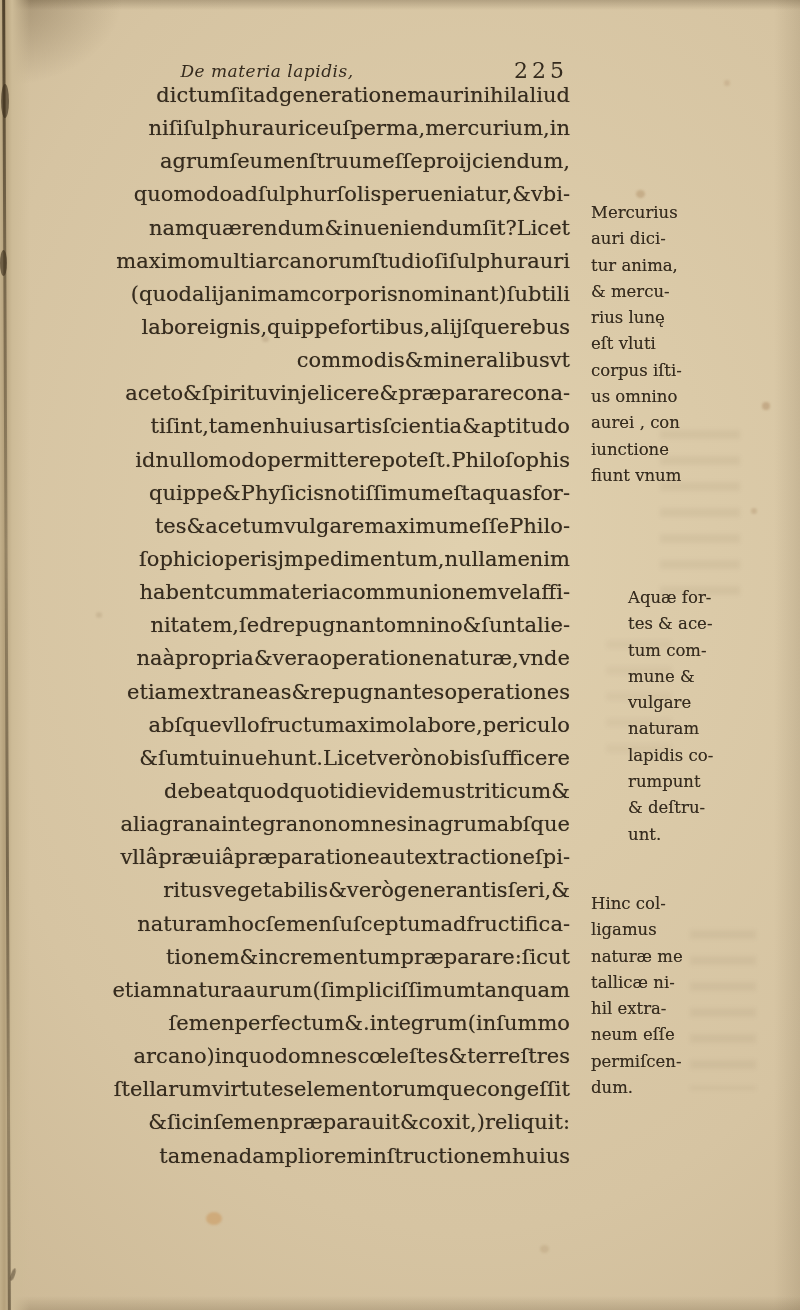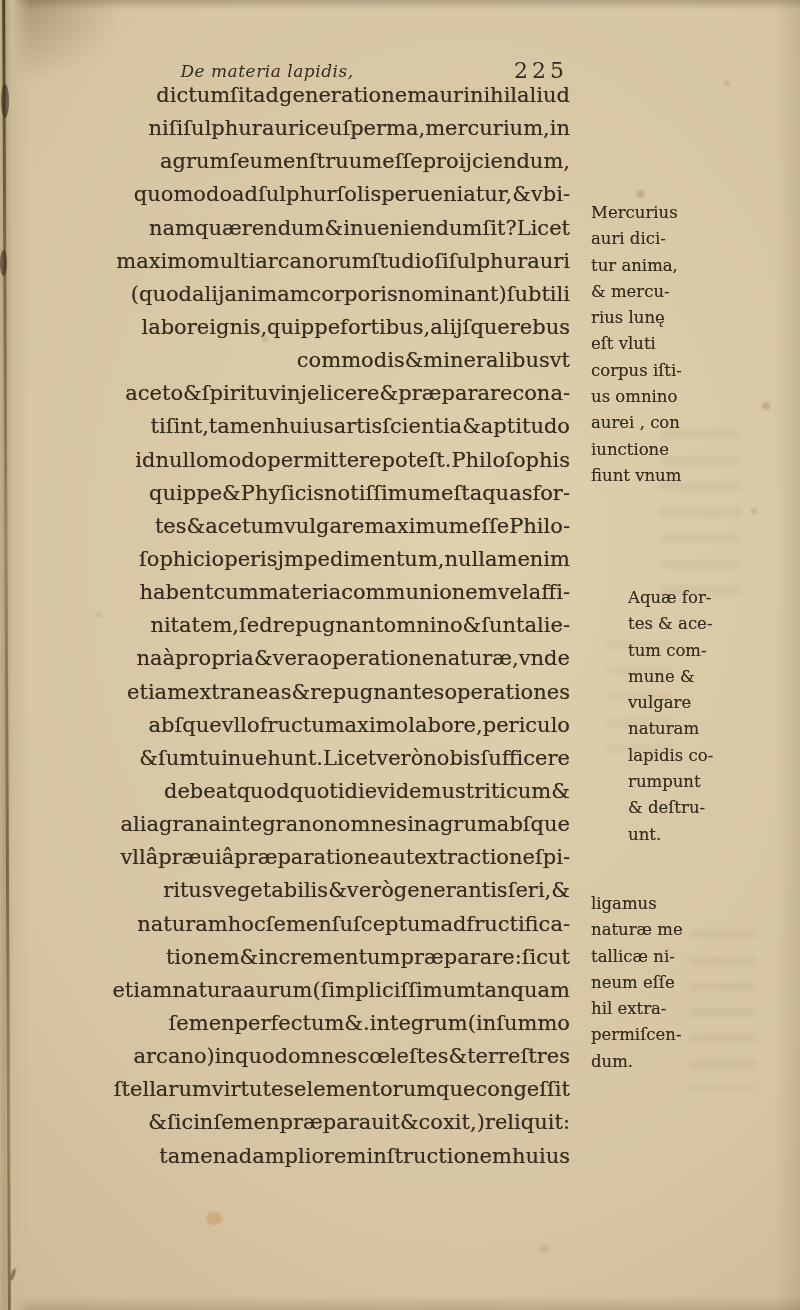--- a/index.html
+++ b/index.html
@@ -409,25 +409,26 @@
         <div class="note-line">tum com-</div>
         <div class="note-line">mune &amp;</div>
         <div class="note-line">vulgare</div>
         <div class="note-line">naturam</div>
         <div class="note-line">lapidis co-</div>
         <div class="note-line">rumpunt</div>
         <div class="note-line">&amp; deſtru-</div>
         <div class="note-line">unt.</div>
       </div>
     <div class="margin-note" id="note-2">
+        <div class="note-line">Hinc col-</div>
         <div class="note-line">ligamus</div>
         <div class="note-line">naturæ me</div>
         <div class="note-line">tallicæ ni-</div>
+        <div class="note-line">hil extra-</div>
         <div class="note-line">neum eſſe</div>
-        <div class="note-line">hil extra-</div>
         <div class="note-line">permiſcen-</div>
         <div class="note-line">dum.</div>
       </div>
   </aside>
 
   <div class="spot" id="spot-1"></div>
   <div class="spot" id="spot-2"></div>
   <div class="spot" id="spot-3"></div>
   <div class="spot" id="spot-4"></div>
   <div class="spot" id="spot-5"></div>

